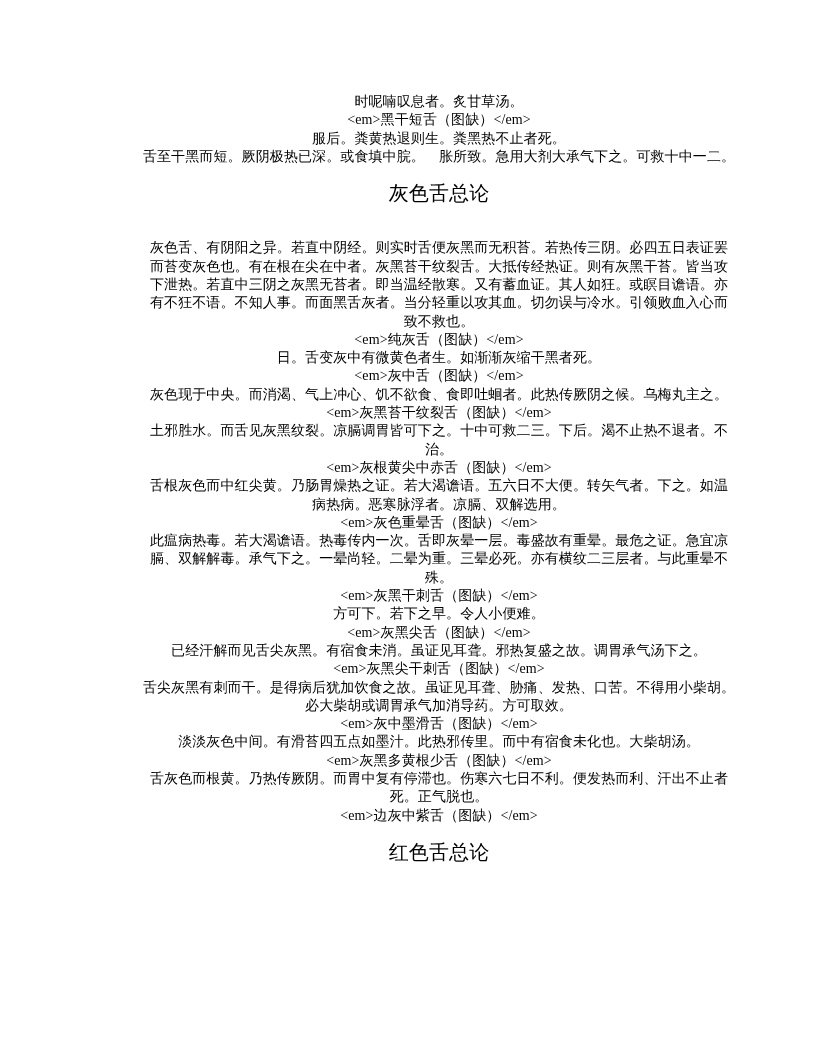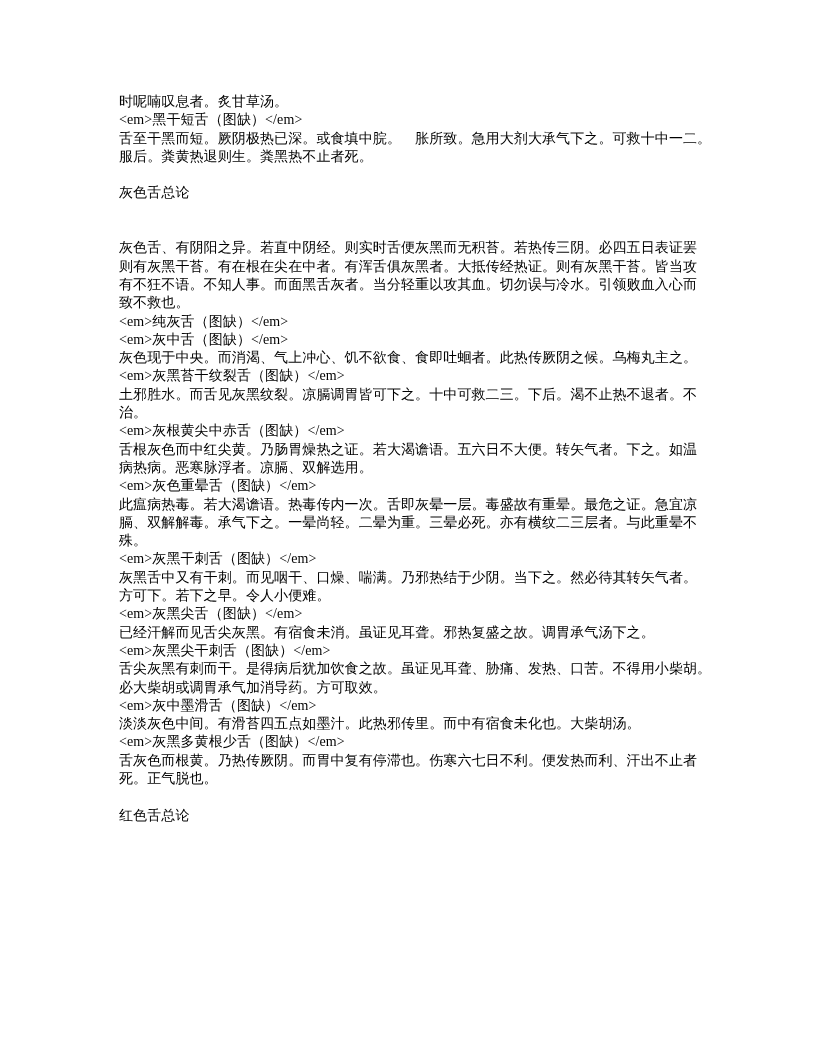--- a/index.html
+++ b/index.html
@@ -8,79 +8,82 @@
     background: #ffffff;
   }
   .page {
     position: relative;
     width: 816px;
     height: 889px;
     background: #ffffff;
     overflow: hidden;
     font-family: "Liberation Serif", "DejaVu Serif", serif;
     color: #000000;
+    text-align: center;
   }
   .content {
     position: absolute;
     left: 119px;
     top: 93px;
     width: 640px;
   }
   .line {
     font-size: 14px;
     line-height: 18.3px;
     height: 18.3px;
     white-space: pre;
     letter-spacing: 0.1px;
     color: #000000;
   }
   .heading {
     
-    font-size: 14px;
+    font-size: 20px;
   }
 </style>
 </head>
 <body>
 
 <div class="page">
   <div class="content">
     <div class="line">时呢喃叹息者。炙甘草汤。</div>
     <div class="line">&lt;em&gt;黑干短舌（图缺）&lt;/em&gt;</div>
+    <div class="line">服后。粪黄热退则生。粪黑热不止者死。</div>
     <div class="line">舌至干黑而短。厥阴极热已深。或食填中脘。　胀所致。急用大剂大承气下之。可救十中一二。</div>
-    <div class="line">服后。粪黄热退则生。粪黑热不止者死。</div>
     <div class="line"></div>
     <div class="line heading">灰色舌总论</div>
     <div class="line"></div>
     <div class="line"></div>
     <div class="line">灰色舌、有阴阳之异。若直中阴经。则实时舌便灰黑而无积苔。若热传三阴。必四五日表证罢</div>
-    <div class="line">则有灰黑干苔。有在根在尖在中者。有浑舌俱灰黑者。大抵传经热证。则有灰黑干苔。皆当攻</div>
+    <div class="line">而苔变灰色也。有在根在尖在中者。灰黑苔干纹裂舌。大抵传经热证。则有灰黑干苔。皆当攻</div>
+    <div class="line">下泄热。若直中三阴之灰黑无苔者。即当温经散寒。又有蓄血证。其人如狂。或瞑目谵语。亦</div>
     <div class="line">有不狂不语。不知人事。而面黑舌灰者。当分轻重以攻其血。切勿误与冷水。引领败血入心而</div>
     <div class="line">致不救也。</div>
     <div class="line">&lt;em&gt;纯灰舌（图缺）&lt;/em&gt;</div>
+    <div class="line">日。舌变灰中有微黄色者生。如渐渐灰缩干黑者死。</div>
     <div class="line">&lt;em&gt;灰中舌（图缺）&lt;/em&gt;</div>
     <div class="line">灰色现于中央。而消渴、气上冲心、饥不欲食、食即吐蛔者。此热传厥阴之候。乌梅丸主之。</div>
     <div class="line">&lt;em&gt;灰黑苔干纹裂舌（图缺）&lt;/em&gt;</div>
     <div class="line">土邪胜水。而舌见灰黑纹裂。凉膈调胃皆可下之。十中可救二三。下后。渴不止热不退者。不</div>
     <div class="line">治。</div>
     <div class="line">&lt;em&gt;灰根黄尖中赤舌（图缺）&lt;/em&gt;</div>
     <div class="line">舌根灰色而中红尖黄。乃肠胃燥热之证。若大渴谵语。五六日不大便。转矢气者。下之。如温</div>
     <div class="line">病热病。恶寒脉浮者。凉膈、双解选用。</div>
     <div class="line">&lt;em&gt;灰色重晕舌（图缺）&lt;/em&gt;</div>
     <div class="line">此瘟病热毒。若大渴谵语。热毒传内一次。舌即灰晕一层。毒盛故有重晕。最危之证。急宜凉</div>
     <div class="line">膈、双解解毒。承气下之。一晕尚轻。二晕为重。三晕必死。亦有横纹二三层者。与此重晕不</div>
     <div class="line">殊。</div>
     <div class="line">&lt;em&gt;灰黑干刺舌（图缺）&lt;/em&gt;</div>
-    <div class="line">灰黑舌中又有干刺。而见咽干、口燥、喘满。乃邪热结于少阴。当下之。然必待其转矢气者。</div>
     <div class="line">方可下。若下之早。令人小便难。</div>
     <div class="line">&lt;em&gt;灰黑尖舌（图缺）&lt;/em&gt;</div>
     <div class="line">已经汗解而见舌尖灰黑。有宿食未消。虽证见耳聋。邪热复盛之故。调胃承气汤下之。</div>
     <div class="line">&lt;em&gt;灰黑尖干刺舌（图缺）&lt;/em&gt;</div>
     <div class="line">舌尖灰黑有刺而干。是得病后犹加饮食之故。虽证见耳聋、胁痛、发热、口苦。不得用小柴胡。</div>
     <div class="line">必大柴胡或调胃承气加消导药。方可取效。</div>
     <div class="line">&lt;em&gt;灰中墨滑舌（图缺）&lt;/em&gt;</div>
     <div class="line">淡淡灰色中间。有滑苔四五点如墨汁。此热邪传里。而中有宿食未化也。大柴胡汤。</div>
     <div class="line">&lt;em&gt;灰黑多黄根少舌（图缺）&lt;/em&gt;</div>
     <div class="line">舌灰色而根黄。乃热传厥阴。而胃中复有停滞也。伤寒六七日不利。便发热而利、汗出不止者</div>
     <div class="line">死。正气脱也。</div>
+    <div class="line">&lt;em&gt;边灰中紫舌（图缺）&lt;/em&gt;</div>
     <div class="line"></div>
     <div class="line heading">红色舌总论</div>
   </div>
 </div>
 
 </body></html>

